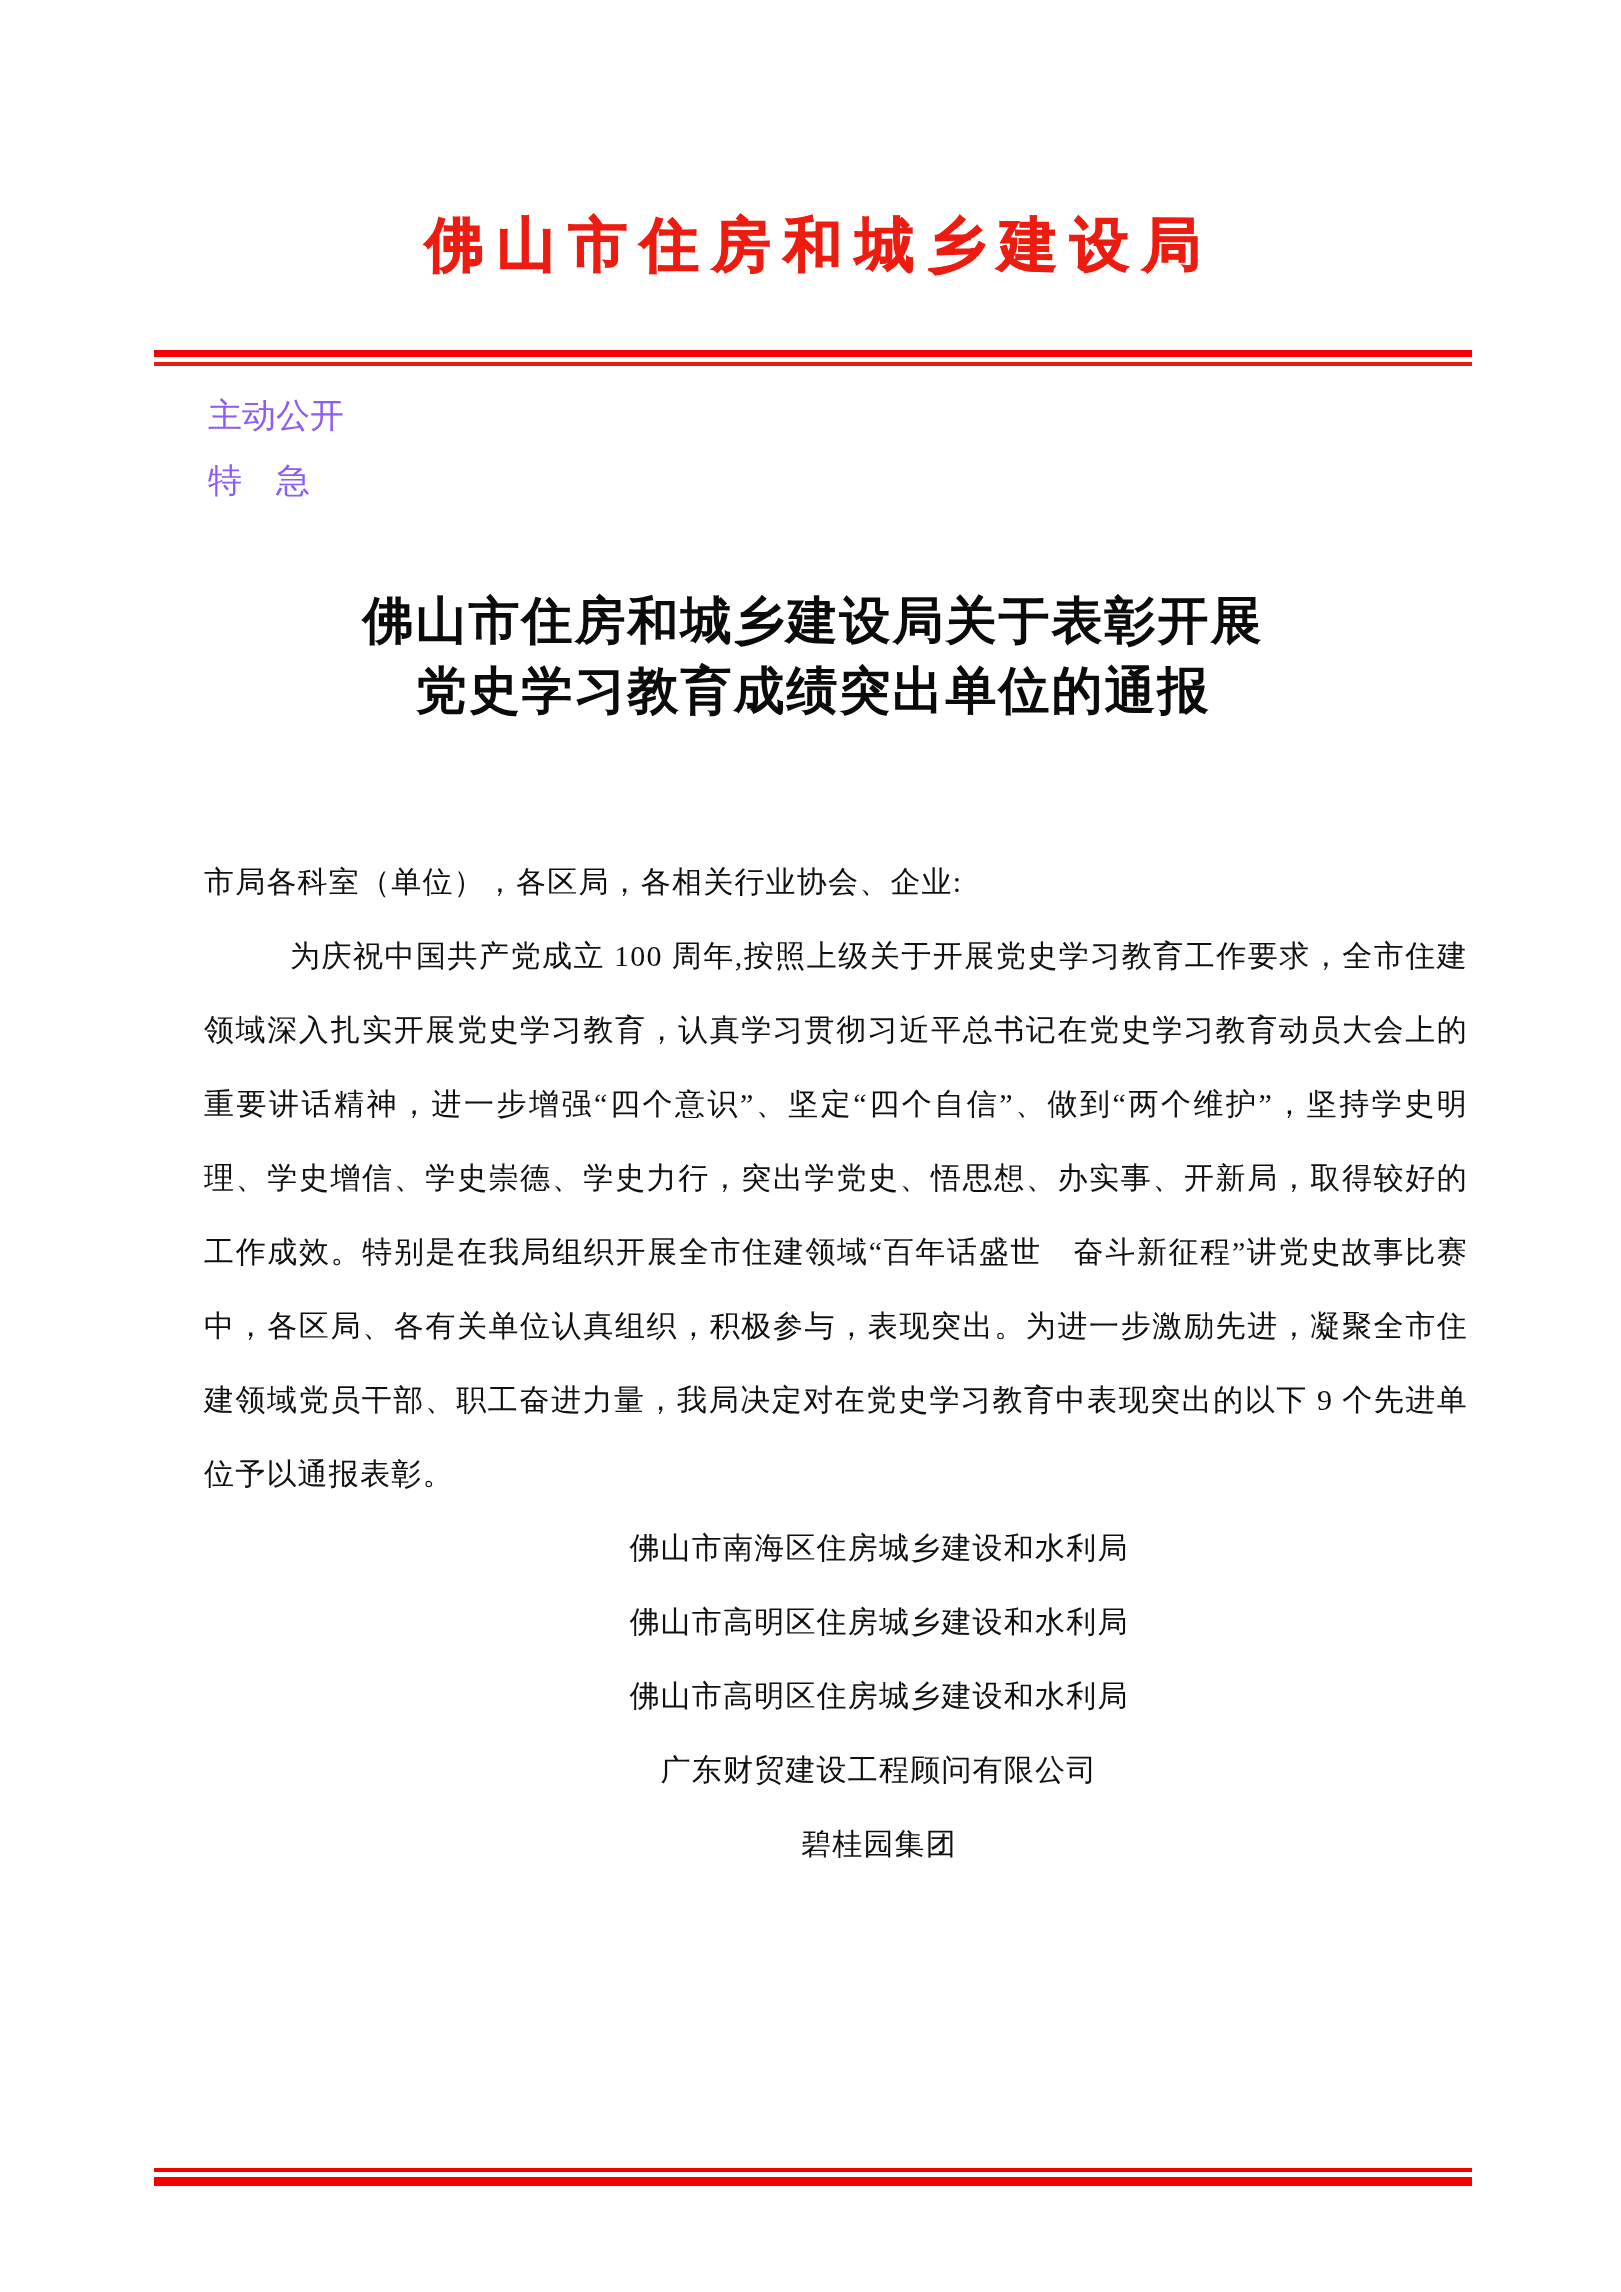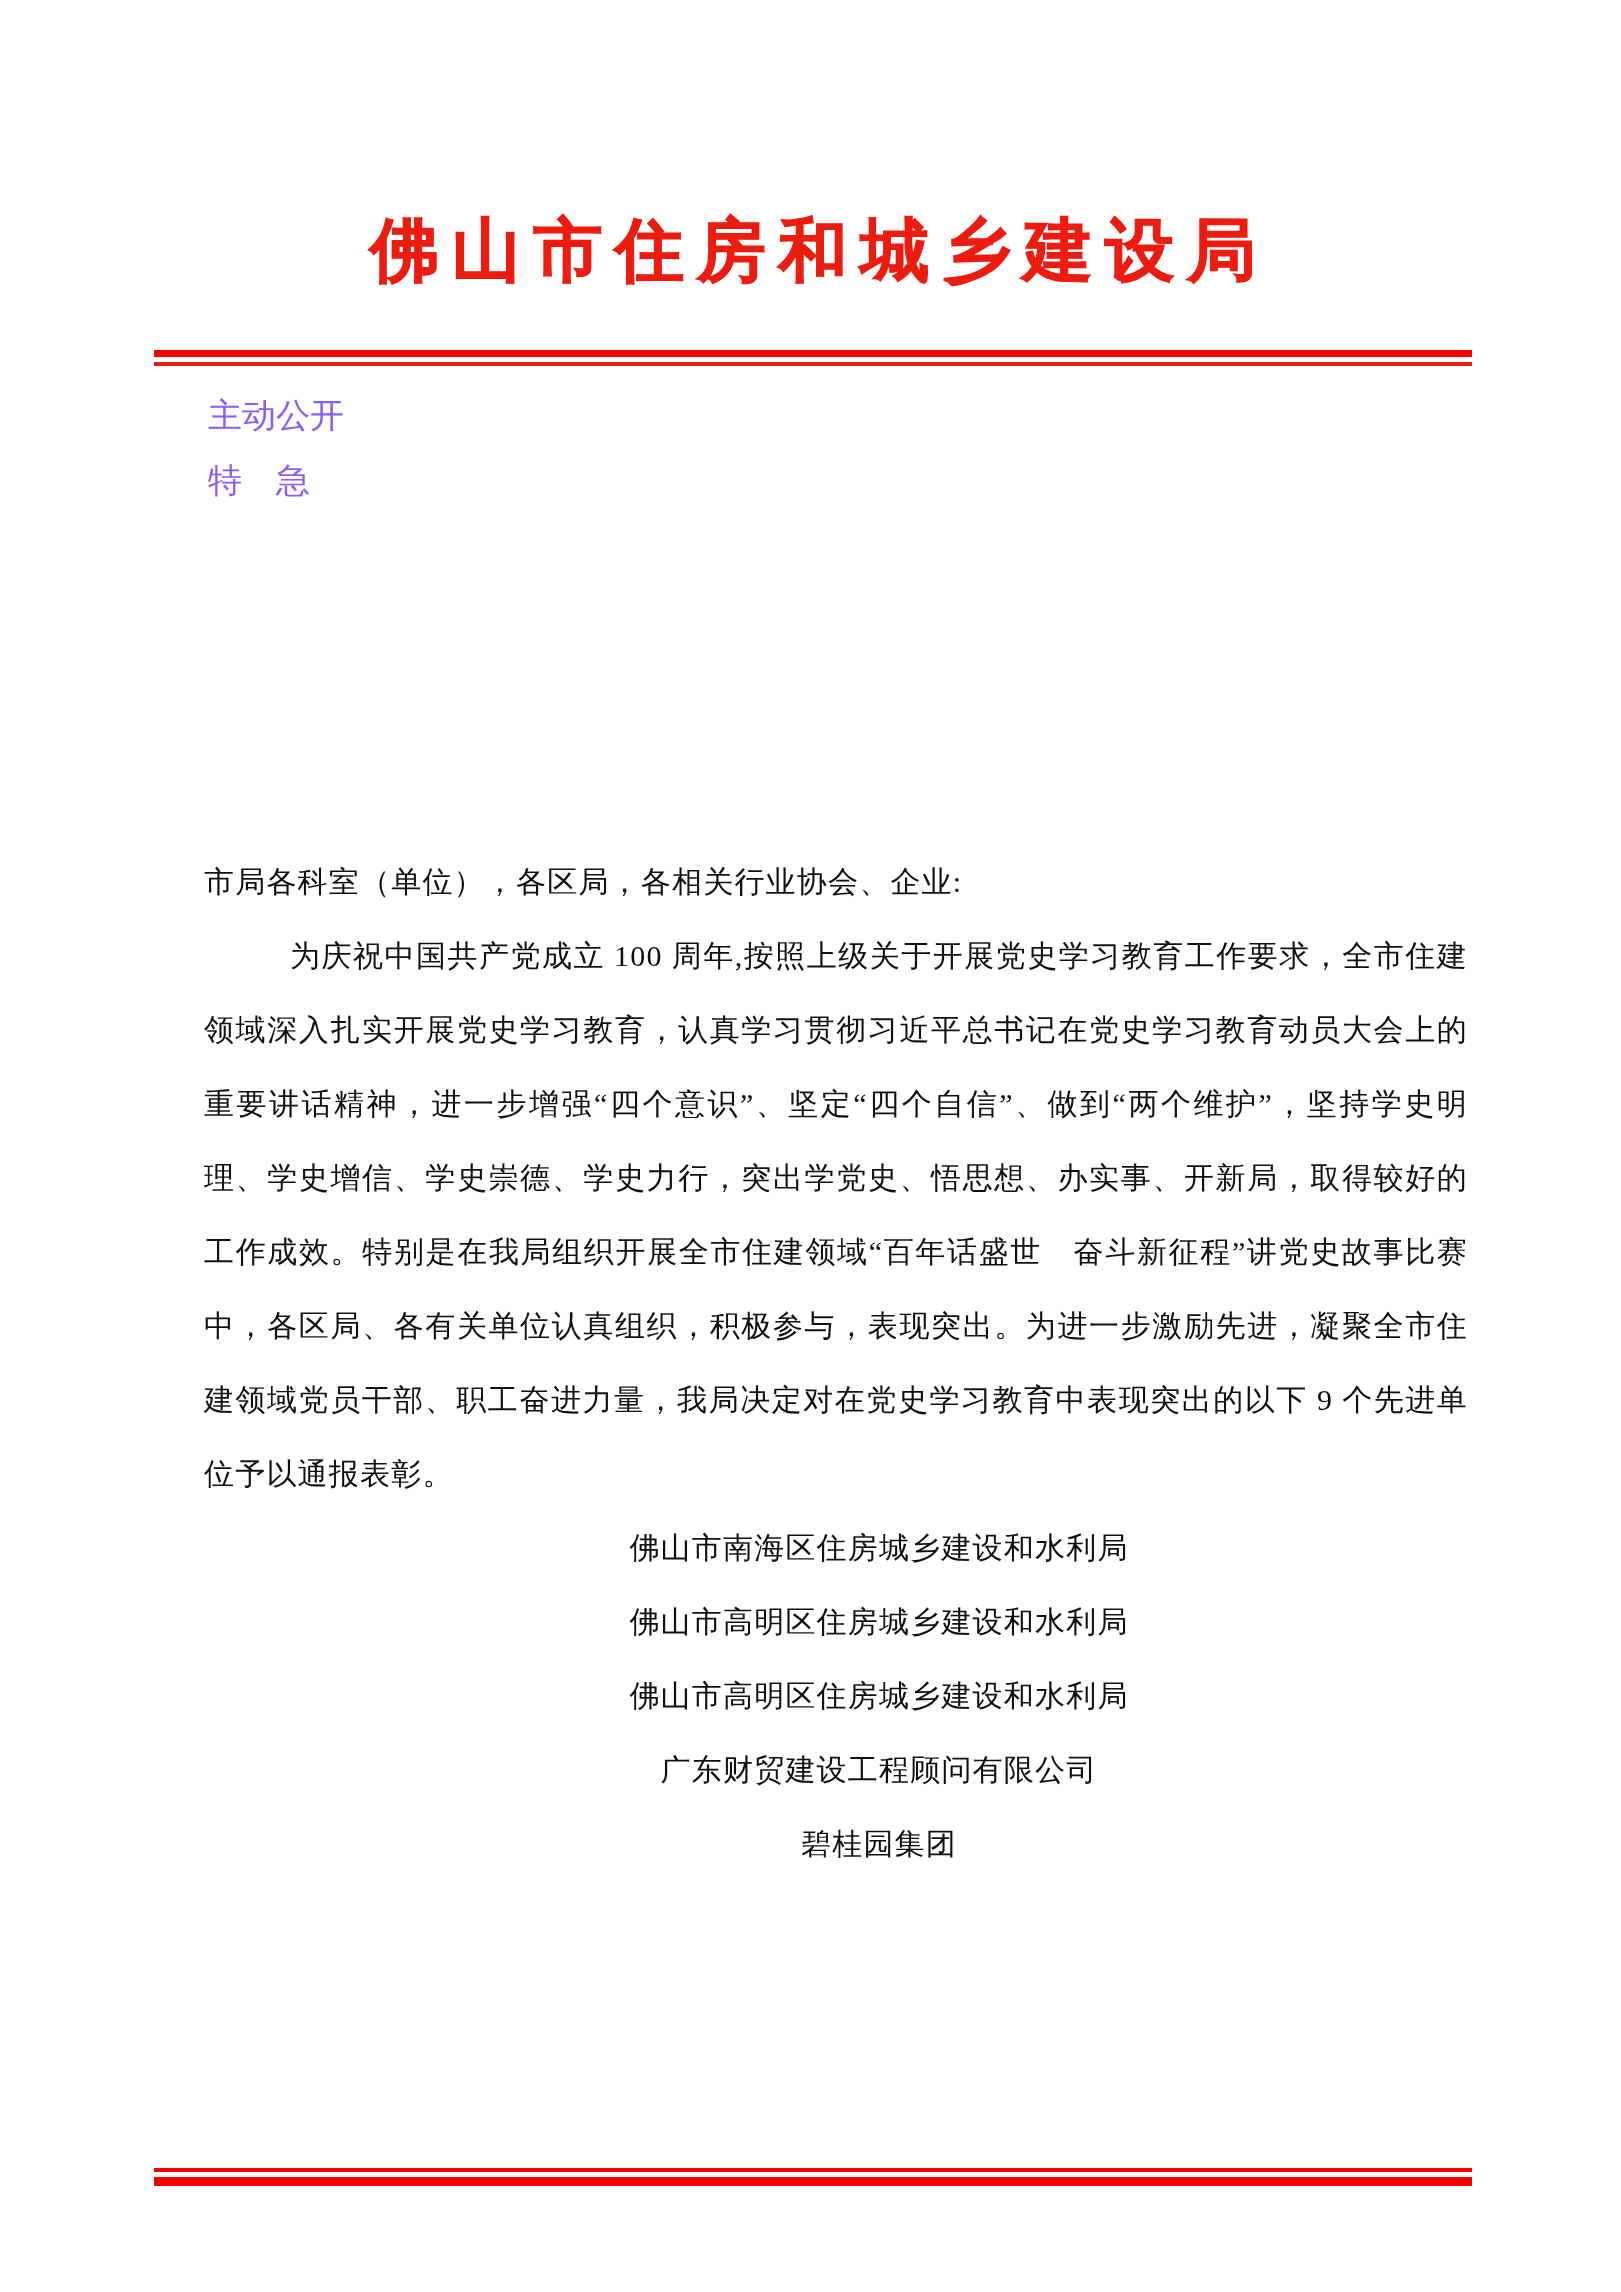--- a/index.html
+++ b/index.html
@@ -21,21 +21,21 @@
     position: absolute;
     left: 154px;
     top: 214px;
     width: 1318px;
     text-align: center;
   }
   .masthead-title {
     color: #ed1c10;
     font-family: "Liberation Serif", "DejaVu Serif", serif;
     font-weight: bold;
-    font-size: 69px;
+    font-size: 59px;
     line-height: 1.08;
     letter-spacing: 12.7px;
     text-indent: 12.7px;
     white-space: nowrap;
     -webkit-text-stroke: 1px #ed1c10;
   }
 
   
   .rule-top {
     position: absolute;
@@ -156,20 +156,24 @@
     <div class="bar-thick"></div>
     <div class="bar-gap"></div>
     <div class="bar-thin"></div>
   </div>
 
   <div class="marks">
     <div class="mark-line mark-open">主动公开</div>
     <div class="mark-line mark-urgent">特　急</div>
   </div>
 
+  <div class="doc-title">
+    <div class="doc-title-line">佛山市住房和城乡建设局关于表彰开展</div>
+    <div class="doc-title-line">党史学习教育成绩突出单位的通报</div>
+  </div>
 
   <div class="body-block">
     <p class="salutation">市局各科室（单位），各区局，各相关行业协会、企业:</p>
     <p class="para">为庆祝中国共产党成立 100 周年,按照上级关于开展党史学习教育工作要求，全市住建领域深入扎实开展党史学习教育，认真学习贯彻习近平总书记在党史学习教育动员大会上的重要讲话精神，进一步增强“四个意识”、坚定“四个自信”、做到“两个维护”，坚持学史明理、学史增信、学史崇德、学史力行，突出学党史、悟思想、办实事、开新局，取得较好的工作成效。特别是在我局组织开展全市住建领域“百年话盛世　奋斗新征程”讲党史故事比赛中，各区局、各有关单位认真组织，积极参与，表现突出。为进一步激励先进，凝聚全市住建领域党员干部、职工奋进力量，我局决定对在党史学习教育中表现突出的以下 9 个先进单位予以通报表彰。</p>
     <ul class="unit-list">
       <li class="unit-item">佛山市南海区住房城乡建设和水利局</li>
       <li class="unit-item">佛山市高明区住房城乡建设和水利局</li>
       <li class="unit-item">佛山市高明区住房城乡建设和水利局</li>
       <li class="unit-item">广东财贸建设工程顾问有限公司</li>
       <li class="unit-item">碧桂园集团</li>

